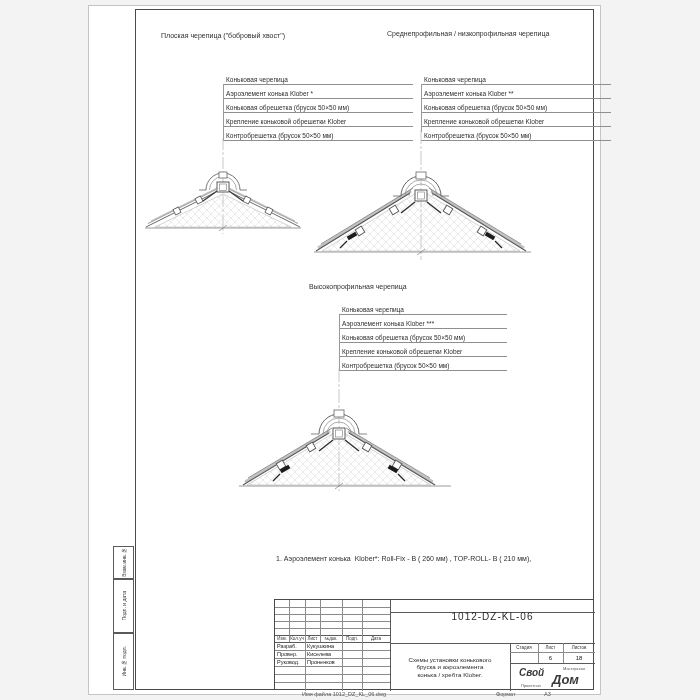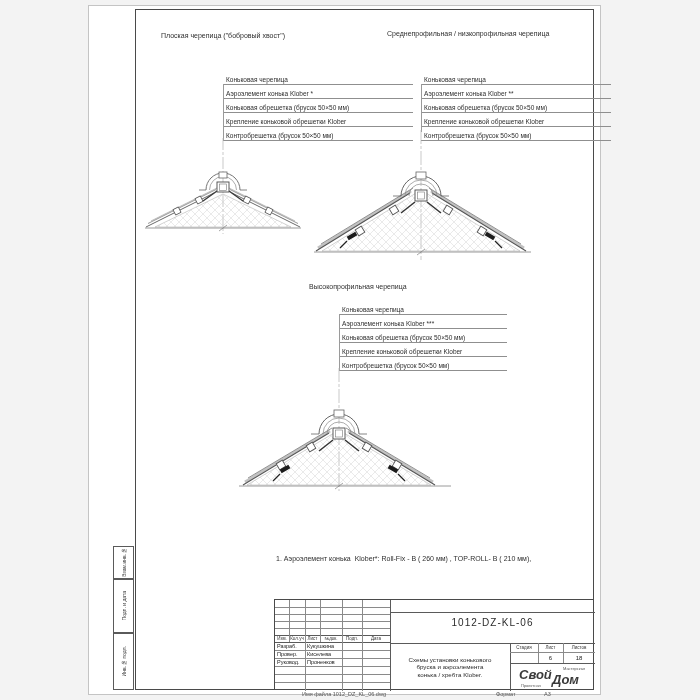--- a/index.html
+++ b/index.html
@@ -18,27 +18,27 @@
   .notes{position:absolute;font-size:7px;color:#2e2e2e;line-height:16px;white-space:pre;}
   
   .tblock{position:absolute;left:185px;top:593px;width:320px;height:91px;
           border:1px solid #4a4a4a;box-sizing:border-box;background:#fff;}
   .vl{position:absolute;width:1px;background:#5a5a5a;}
   .hl{position:absolute;height:1px;background:#5a5a5a;}
   .vl.lt,.hl.lt{background:#8a8a8a;}
   .cell-label{position:absolute;font-size:4.5px;color:#333;display:flex;align-items:center;justify-content:center;overflow:hidden;}
   .cell-val{position:absolute;font-size:5.5px;color:#222;display:flex;align-items:center;padding-left:2px;overflow:hidden;white-space:nowrap;}
   .cell-ctr{position:absolute;font-size:6px;color:#222;display:flex;align-items:center;justify-content:center;}
-  .docnum{position:absolute;left:115px;top:16px;width:205px;height:12px;display:flex;align-items:center;justify-content:center;
+  .docnum{position:absolute;left:115px;top:10px;width:205px;height:12px;display:flex;align-items:center;justify-content:center;
           font-size:10px;letter-spacing:1px;color:#2b2b2b;}
   .doctitle{position:absolute;left:115px;top:43px;width:120px;height:48px;display:flex;flex-direction:column;
             align-items:center;justify-content:center;}
   .doctitle div{font-size:6.2px;line-height:7.6px;color:#2b2b2b;white-space:nowrap;}
   .logo{position:absolute;left:235px;top:63px;width:85px;height:28px;}
-  .logo .w1{position:absolute;left:9px;top:4px;font-size:13px;font-style:italic;font-weight:bold;color:#3a3a3a;}
+  .logo .w1{position:absolute;left:9px;top:4px;font-size:10px;font-style:italic;font-weight:bold;color:#3a3a3a;}
   .logo .w2{position:absolute;left:42px;top:9px;font-size:13px;font-style:italic;font-weight:bold;color:#3a3a3a;}
   .logo .tgt{position:absolute;left:53px;top:3px;font-size:4px;color:#555;}
   .logo .tgb{position:absolute;left:11px;top:20px;font-size:4px;color:#555;}
   .sbox{position:absolute;left:24px;width:21px;border:1px solid #5a5a5a;box-sizing:border-box;background:#fff;
         display:flex;align-items:center;justify-content:center;}
   .sbox span{writing-mode:vertical-rl;transform:rotate(180deg);font-size:5px;color:#333;white-space:nowrap;}
   .footer-txt{position:absolute;font-size:5.5px;color:#555;white-space:nowrap;}
 </style>
 </head>
 <body>

